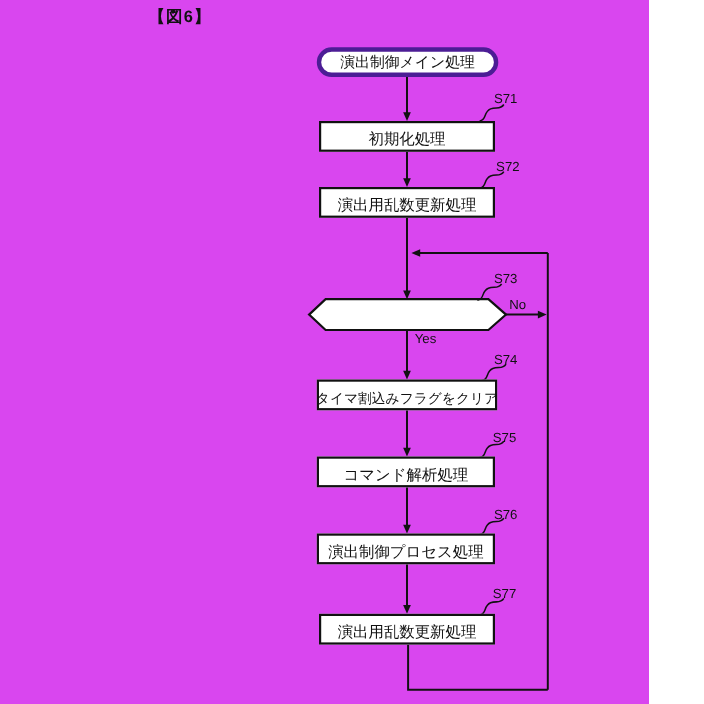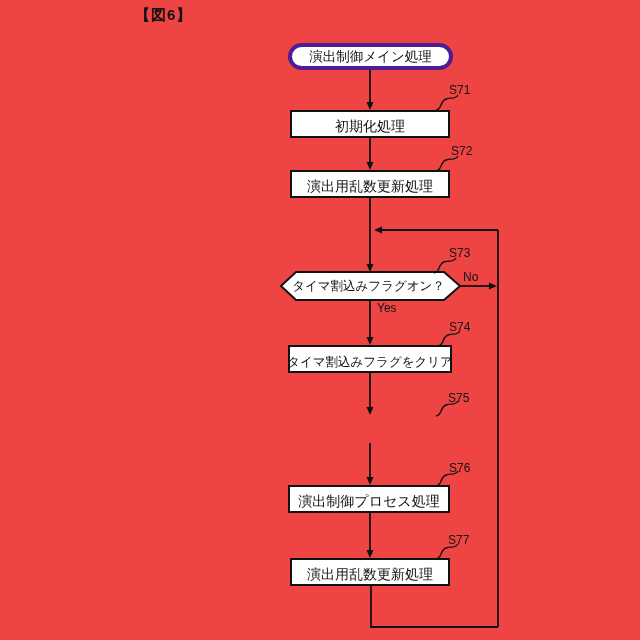--- a/index.html
+++ b/index.html
@@ -3,23 +3,23 @@
 <meta charset="utf-8">
 <style>
   html, body {
     margin: 0;
     padding: 0;
     background: #ffffff;
     font-family: "Liberation Sans", "DejaVu Sans", sans-serif;
   }
   #stage {
     position: relative;
-    width: 640px;
+    width: 590px;
     height: 640px;
-    background: #ef4444;
+    background: #d946ef;
     overflow: hidden;
   }
   #wires {
     position: absolute;
     left: 0; top: 0;
     width: 640px; height: 640px;
   }
   .fig-title {
     position: absolute;
     left: 135px; top: 6px;
@@ -157,24 +157,26 @@
     <span>演出制御メイン処理</span>
   </div>
 
   <div class="proc" id="box-s71">
     <span>初期化処理</span>
   </div>
   <div class="proc" id="box-s72">
     <span>演出用乱数更新処理</span>
   </div>
 
-  <div class="hex-label">タイマ割込みフラグオン？</div>
 
   <div class="proc" id="box-s74">
     <span>タイマ割込みフラグをクリア</span>
+  </div>
+  <div class="proc" id="box-s75">
+    <span>コマンド解析処理</span>
   </div>
   <div class="proc" id="box-s77">
     <span>演出用乱数更新処理</span>
   </div>
   <div class="proc" id="box-s76">
     <span>演出制御プロセス処理</span>
   </div>
 
   <div class="step-id" id="id-s71">S71</div>
   <div class="step-id" id="id-s72">S72</div>

